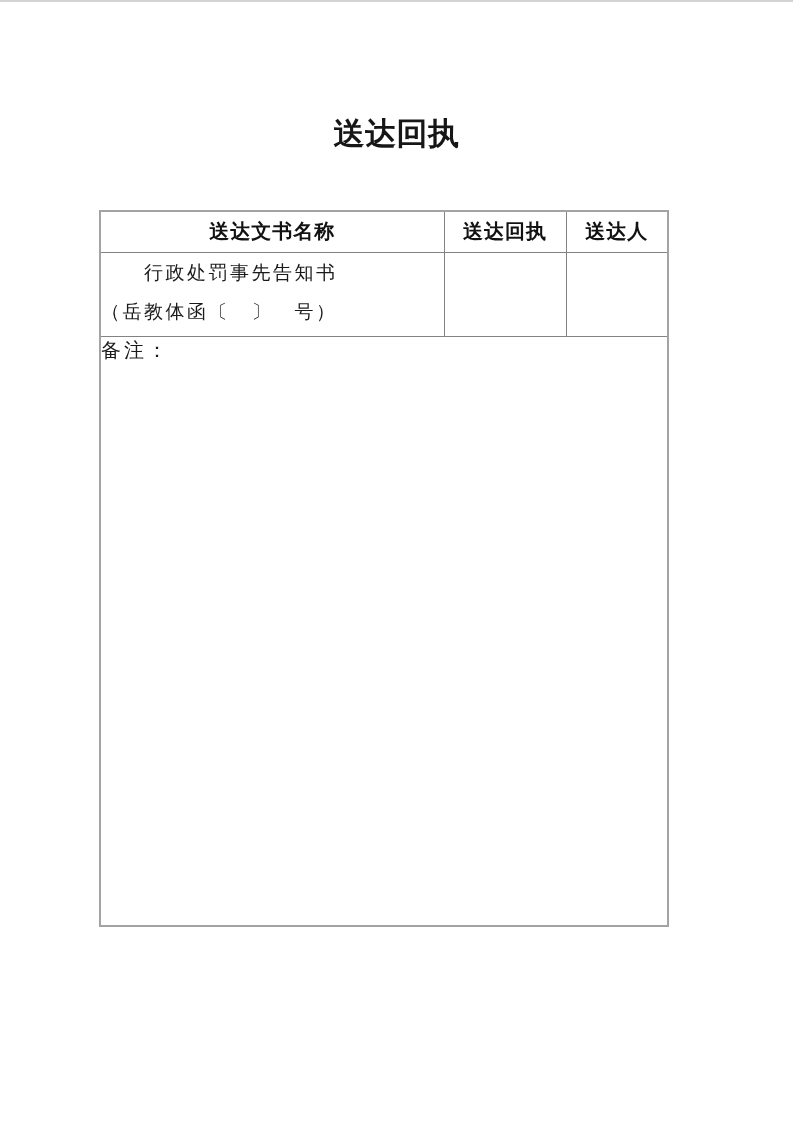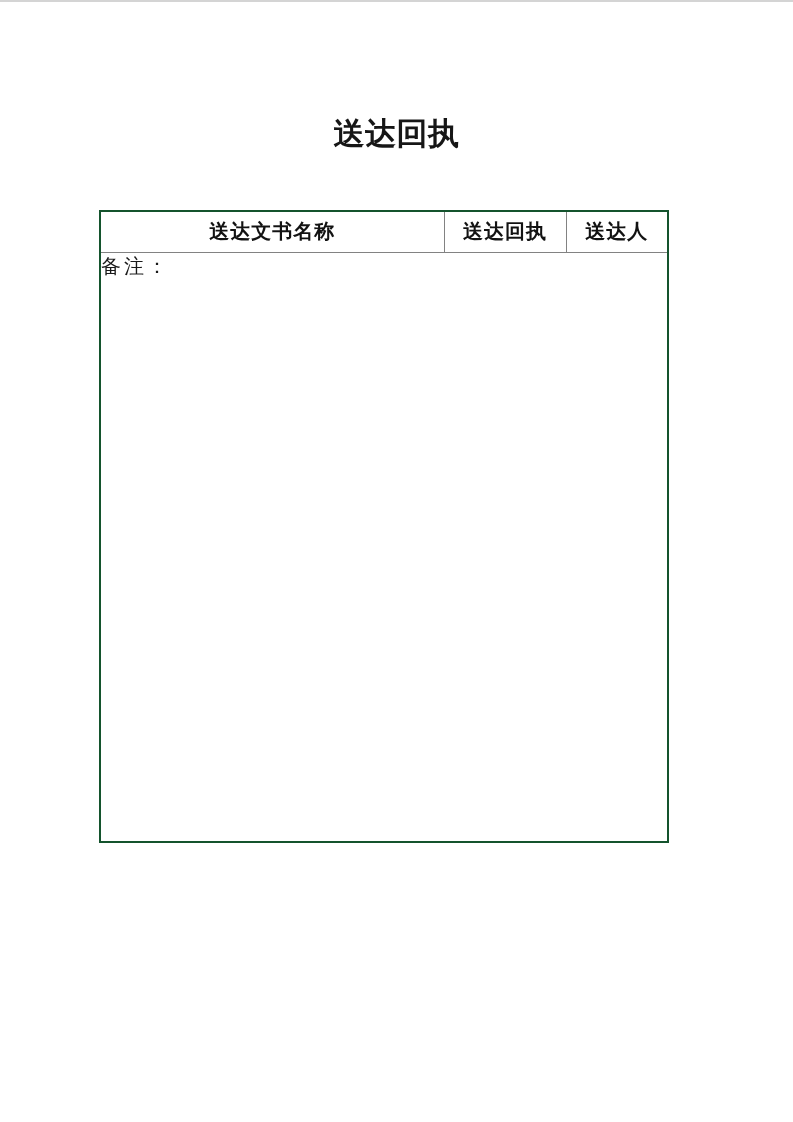--- a/index.html
+++ b/index.html
@@ -37,21 +37,21 @@
     letter-spacing: 0.5px;
     color: #161616;
   }
   table.receipt-table {
     position: absolute;
     left: 99px;
     top: 210px;
     width: 568px;
     border-collapse: collapse;
     table-layout: fixed;
-    border: 2px solid #14532d;
+    border: 2px solid #a3a3a3;
   }
   table.receipt-table th,
   table.receipt-table td {
     border: 1px solid #828282;
     padding: 0;
     background: #ffffff;
   }
   tr.header-row { height: 41px; }
   tr.doc-row { height: 84px; }
   tr.remarks-row { height: 590px; }
@@ -110,20 +110,28 @@
       <col style="width:102px">
     </colgroup>
     <thead>
       <tr class="header-row">
         <th class="header-cell">送达文书名称</th>
         <th class="header-cell">送达回执</th>
         <th class="header-cell">送达人</th>
       </tr>
     </thead>
     <tbody>
+      <tr class="doc-row">
+        <td class="doc-name-cell">
+          <div class="doc-line1">行政处罚事先告知书</div>
+          <div class="doc-line2">（岳教体函〔　〕　号）</div>
+        </td>
+        <td class="signature-cell"></td>
+        <td class="signature-cell"></td>
+      </tr>
       <tr class="remarks-row">
         <td class="remarks-cell" colspan="3">
           <span>备注：</span>
         </td>
       </tr>
     </tbody>
   </table>
 </div>
 
 </body></html>

